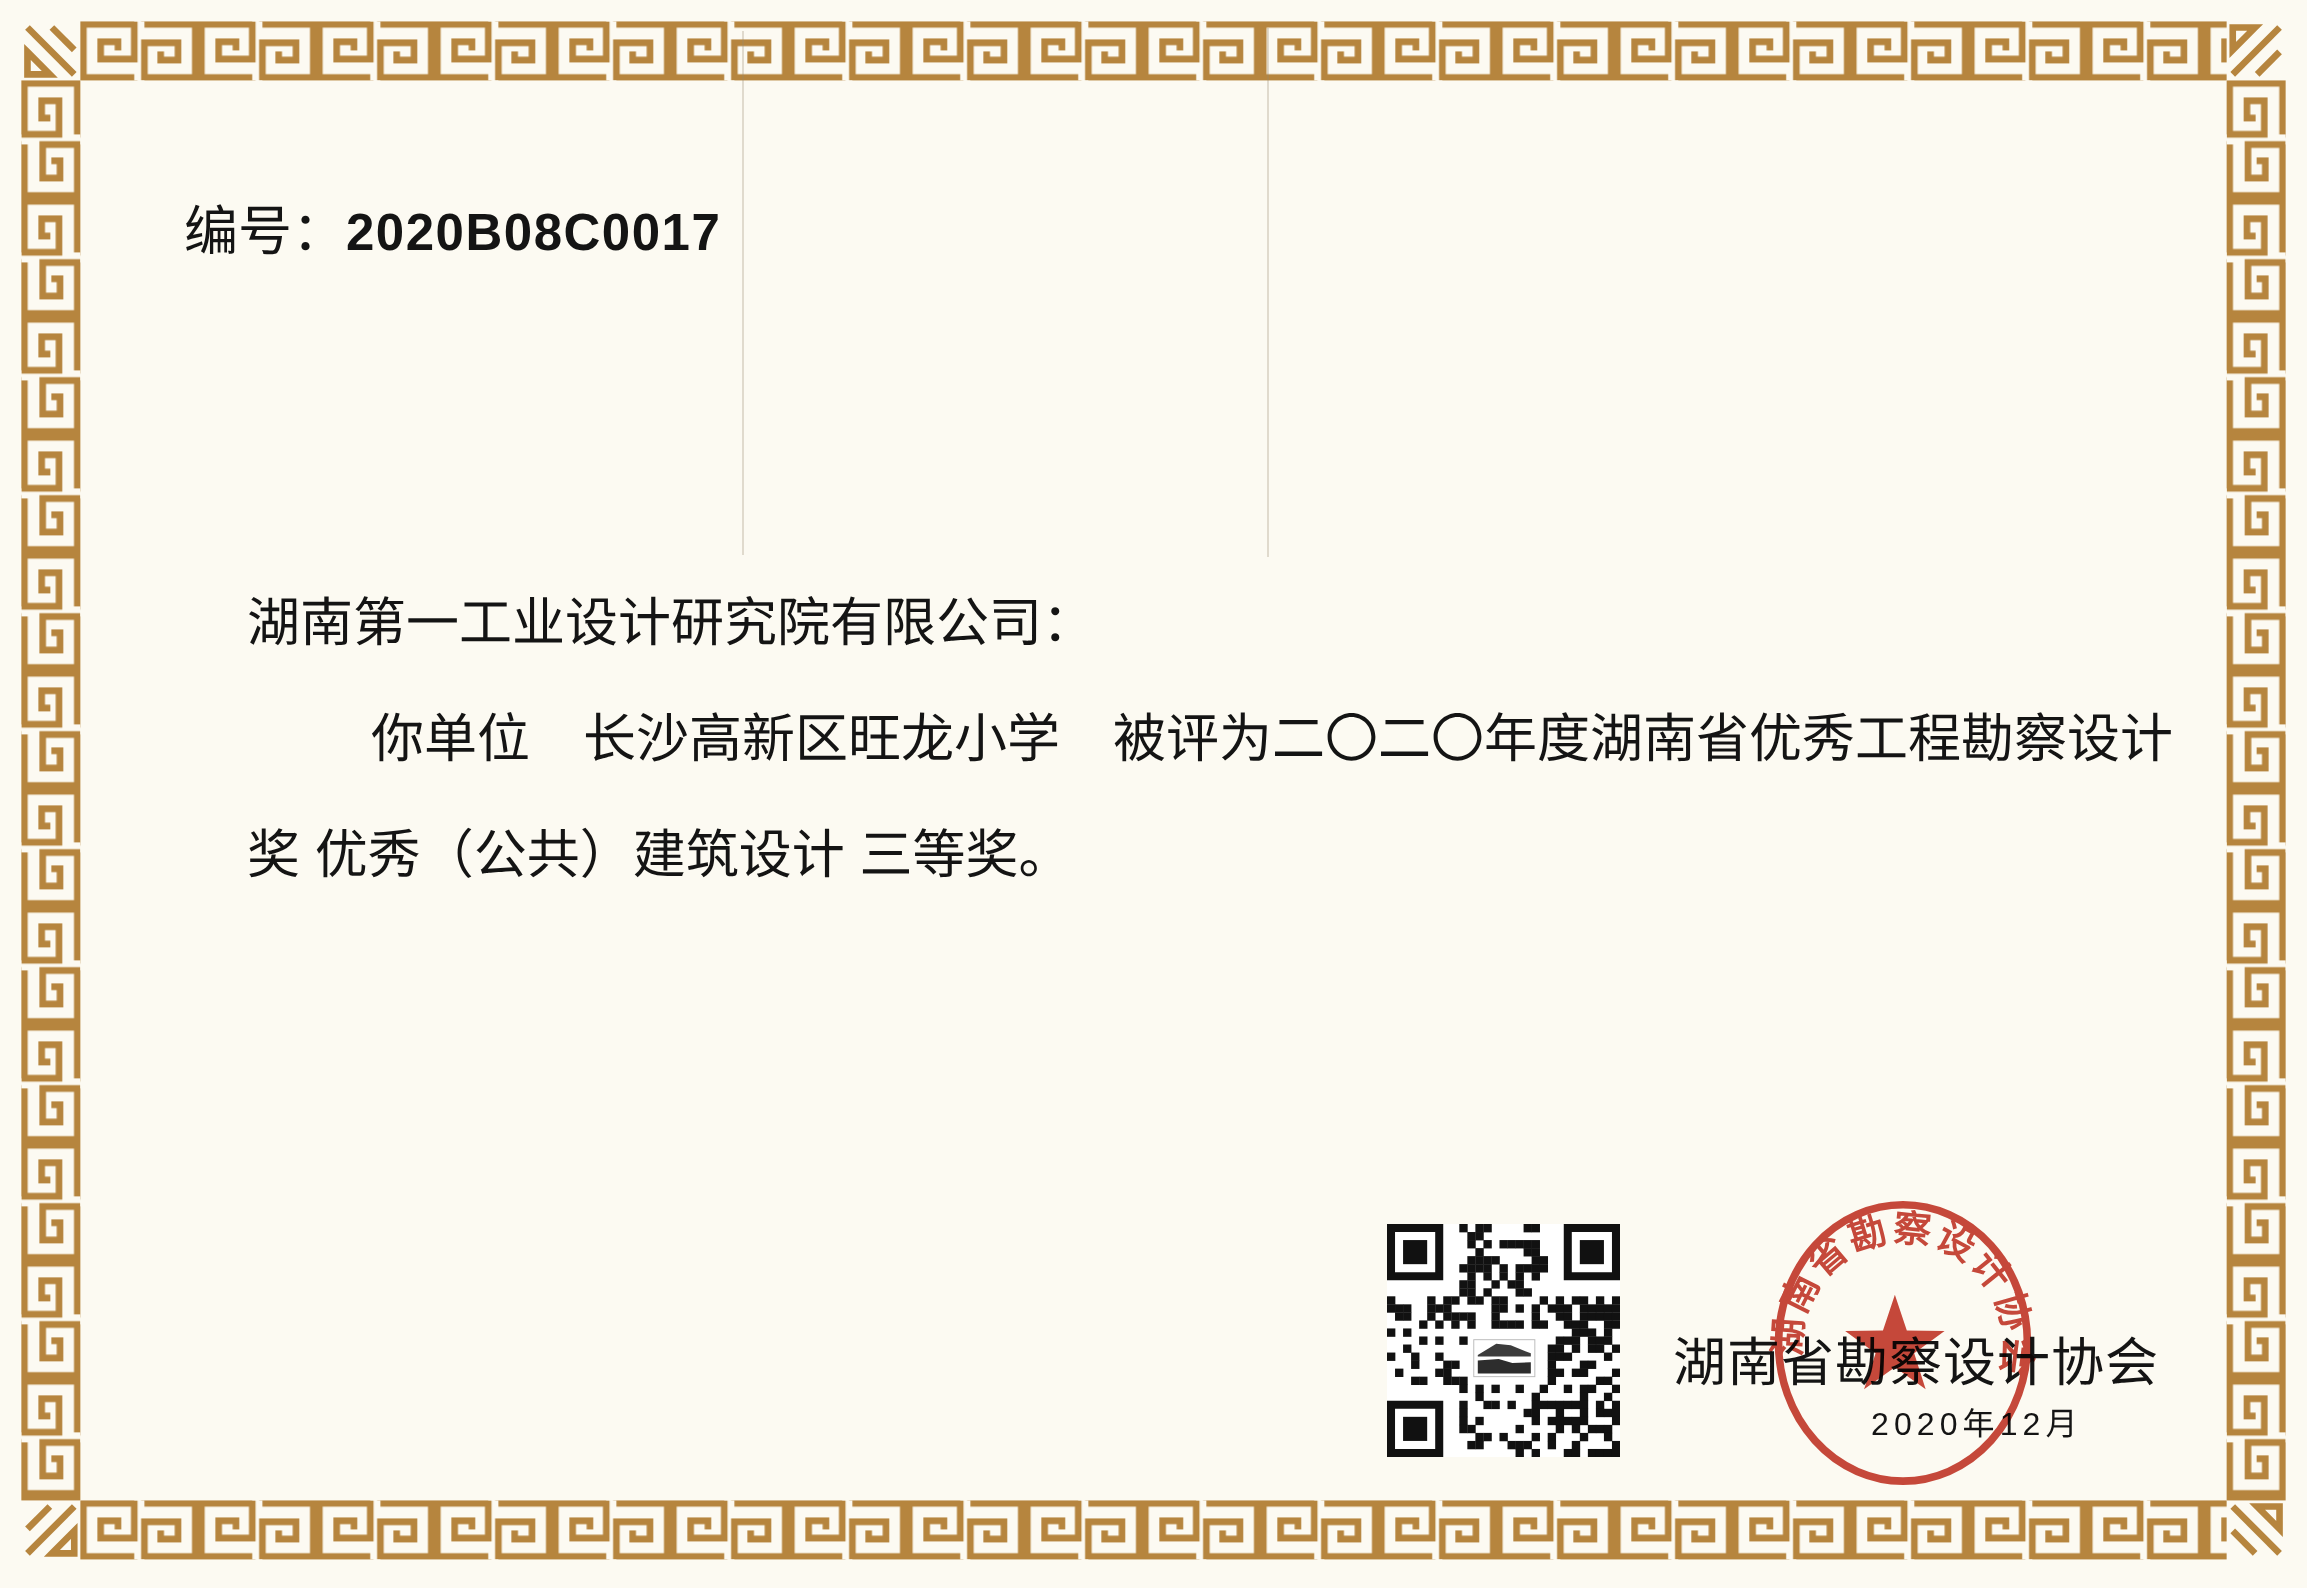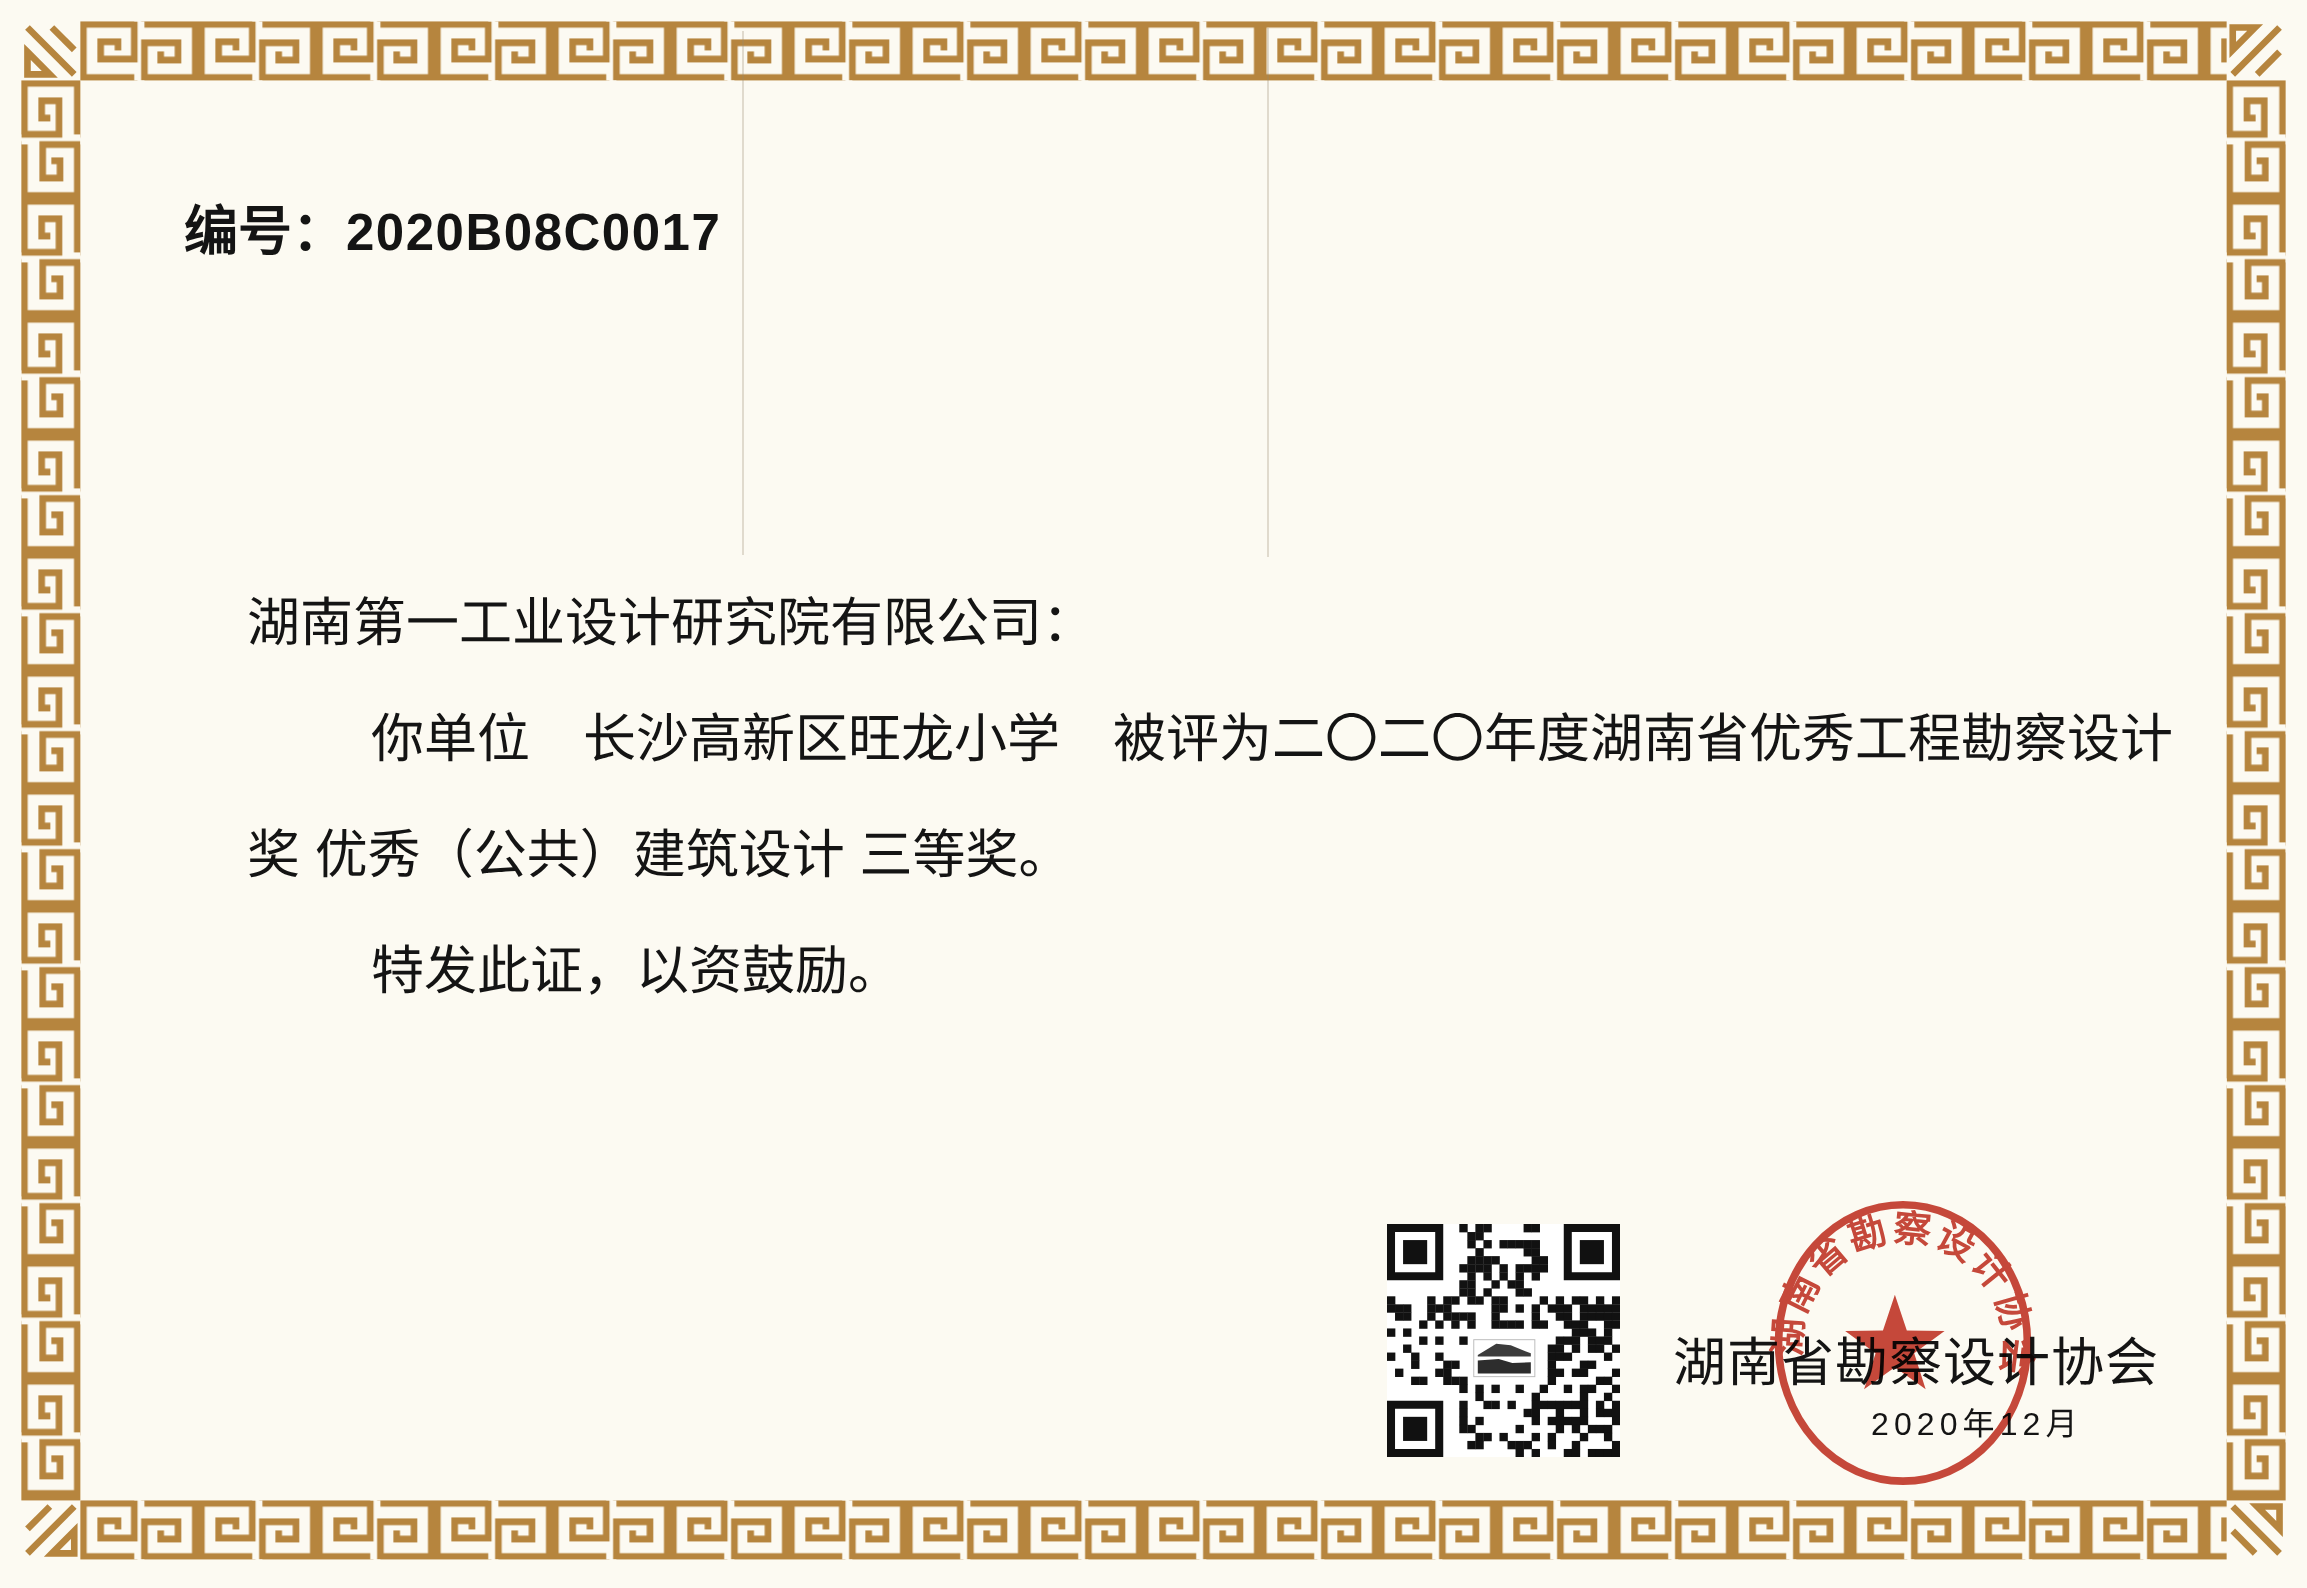--- a/index.html
+++ b/index.html
@@ -9,21 +9,21 @@
   body{width:2307px;height:1589px;background:var(--paper);
        font-family:"Liberation Sans","DejaVu Sans",sans-serif;}
   .page{position:relative;width:2307px;height:1589px;overflow:hidden;background:var(--paper);}
   .border-svg{position:absolute;left:0;top:0;width:2307px;height:1589px;}
   .gk{fill:none;stroke:var(--gold);stroke-width:13px;}
   .crease{position:absolute;width:1.5px;background:rgba(150,138,110,0.28);}
   .crease1{left:742px;top:30.5px;height:524px;}
   .crease2{left:1267px;top:28px;height:529px;}
 
   .cert-no{position:absolute;left:184px;top:187px;white-space:nowrap;color:var(--ink);}
-  .cert-no-label{font-family:"Liberation Serif","DejaVu Serif",serif;font-weight:700;font-size:54px;}
+  .cert-no-label{font-family:"Liberation Serif","DejaVu Serif",serif;font-weight:400;font-size:54px;}
   .cert-no-value{font-weight:bold;font-size:51px;letter-spacing:1.5px;}
 
   .title{position:absolute;left:704px;top:162px;margin:0;white-space:nowrap;
          font-family:"Liberation Serif","DejaVu Serif",serif;font-weight:bold;
          font-size:196px;line-height:1.12;letter-spacing:51px;color:var(--title-red);}
 
   .body-text{position:absolute;left:231px;top:557px;width:1892px;color:var(--ink);
              font-size:53px;line-height:100px;}
   .body-text p{margin:16px;white-space:nowrap;}
   .body-text p.indent{text-indent:124px;}
@@ -92,21 +92,20 @@
 
   <div class="cert-no">
     <span class="cert-no-label">编号：</span><span class="cert-no-value">2020B08C0017</span>
   </div>
 
 
   <div class="body-text">
     <p class="bl">湖南第一工业设计研究院有限公司：</p>
     <p class="bl indent">你单位　长沙高新区旺龙小学　被评为二〇二〇年度湖南省优秀工程勘察设计</p>
     <p class="bl">奖 优秀（公共）建筑设计 三等奖。</p>
-    <p class="bl indent">特发此证，以资鼓励。</p>
   </div>
 
   <svg class="qr" viewBox="0 0 29 29" xmlns="http://www.w3.org/2000/svg">
     <rect x="0" y="0" width="29" height="29" fill="#ffffff"></rect>
     <g id="qr-modules" fill="#111111">
         <rect x="9" y="0" width="1.04" height="1.04"></rect>
         <rect x="11" y="0" width="1.04" height="1.04"></rect>
         <rect x="12" y="0" width="1.04" height="1.04"></rect>
         <rect x="17" y="0" width="1.04" height="1.04"></rect>
         <rect x="18" y="0" width="1.04" height="1.04"></rect>

